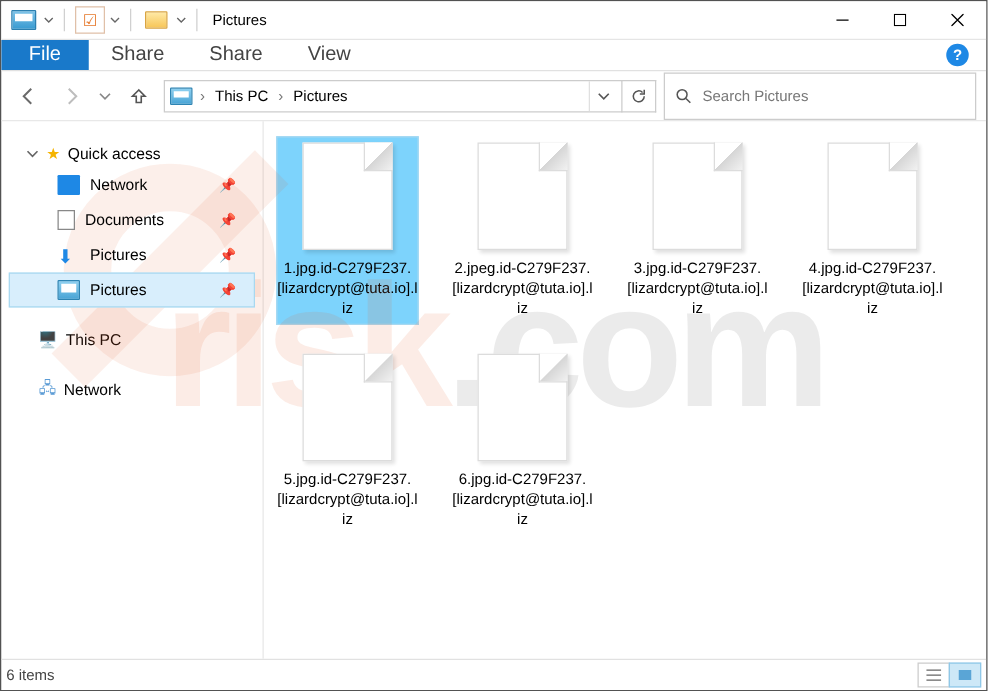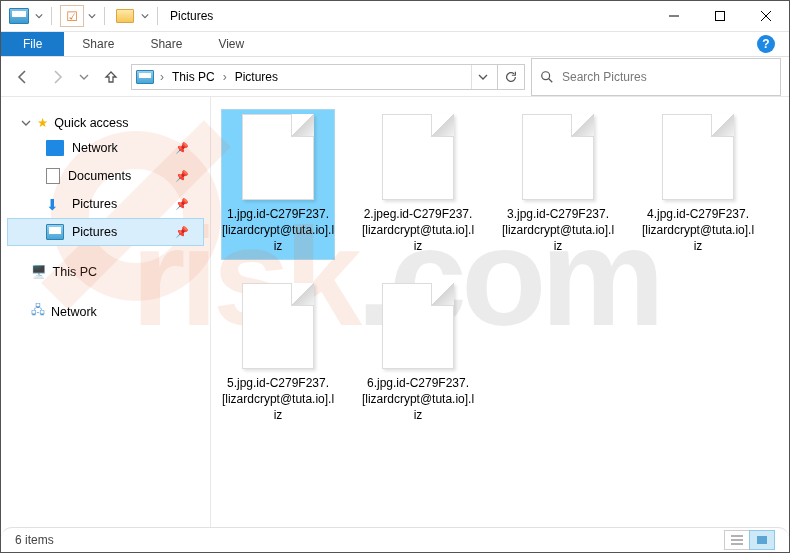--- a/index.html
+++ b/index.html
@@ -15,21 +15,21 @@
 .titlebar .sep { width: 1px; height: 18px; background: #d0d0d0; margin: 0 6px; }
 .titlebar .title { font-size: 12px; color: #000; margin-left: 4px; }
 .titlebar .spacer { flex: 1; }
 .win-controls { display: flex; height: 100%; }
 .win-btn { width: 46px; height: 100%; display: flex; align-items: center; justify-content: center; color: #000; }
 .win-btn svg { width: 10px; height: 10px; }
 .chev-dn { width: 8px; height: 8px; margin-left: 2px; }
 
 
 .ribbon { height: 25px; display: flex; align-items: stretch; border-bottom: 1px solid #e1e1e1; }
-.ribbon .tab { padding: 0 18px; font-size: 12px; display: flex; align-items: center; color: #444; }
+.ribbon .tab { padding: 0 18px; font-size: 16px; display: flex; align-items: center; color: #444; }
 .ribbon .tab.file { background: #1979ca; color: #fff; padding: 0 22px; }
 .ribbon .help-btn { margin-left: auto; margin-right: 14px; display: flex; align-items: center; }
 .help-circle { width: 18px; height: 18px; border-radius: 50%; background: #1e88e5; color: #fff; font-size: 12px; font-weight: bold; display: flex; align-items: center; justify-content: center; }
 
 
 .navbar { height: 40px; display: flex; align-items: center; padding: 0 8px; gap: 6px; border-bottom: 1px solid #e8e8e8; }
 .nav-btn { width: 28px; height: 28px; display: flex; align-items: center; justify-content: center; color: #7a7a7a; }
 .nav-btn.enabled { color: #555; }
 .addr { flex: 1; height: 26px; border: 1px solid #cccccc; display: flex; align-items: center; padding: 0 4px; gap: 4px; font-size: 12px; }
 .addr .pic-icon-sm { width: 18px; height: 14px; background: linear-gradient(#8ed0f0, #4aa5d6); border: 1px solid #2d84b3; border-radius: 1px; position: relative; flex-shrink: 0; }
@@ -64,21 +64,21 @@
 
 .content { flex: 1; padding: 12px 10px; overflow: auto; }
 .file-grid { display: flex; flex-wrap: wrap; gap: 18px 26px; align-content: flex-start; }
 .file-item { width: 114px; display: flex; flex-direction: column; align-items: center; text-align: center; padding: 4px; border: 1px solid transparent; }
 .file-item.selected { background: #7dd3fc; border: 1px solid #a8d8f0; }
 .file-thumb { width: 72px; height: 86px; background: #fff; border: 1px solid #dcdcdc; box-shadow: 2px 2px 3px rgba(0,0,0,0.12); position: relative; margin-bottom: 6px; }
 .file-thumb::before { content: ""; position: absolute; right: -1px; top: -1px; width: 22px; height: 22px; background: linear-gradient(135deg, #fff 0%, #fff 49%, #d6d6d6 50%, #f2f2f2 100%); border-left: 1px solid #dcdcdc; border-bottom: 1px solid #dcdcdc; }
 .file-name { font-size: 12px; line-height: 1.35; word-wrap: break-word; max-width: 114px; color: #000; }
 
 
-.statusbar { height: 25px; border-top: 1px solid #e1e1e1; display: flex; align-items: center; padding: 0 14px; font-size: 12px; color: #444; border-radius: 11px; }
+.statusbar { height: 25px; border-top: 1px solid #e1e1e1; display: flex; align-items: center; padding: 0 4px; font-size: 12px; color: #444; }
 .statusbar .spacer { flex: 1; }
 .view-toggle { display: flex; gap: 0; }
 .view-btn { width: 26px; height: 20px; border: 1px solid #ccc; display: flex; align-items: center; justify-content: center; margin-left: -1px; }
 .view-btn.active { background: #cde8f7; border-color: #8fc8e8; }
 
 
 .watermark { position: absolute; left: 50%; top: 50%; transform: translate(-50%, -50%); font-size: 140px; font-weight: 700; color: rgba(230, 95, 47, 0.12); white-space: nowrap; font-family: Arial, sans-serif; pointer-events: none; letter-spacing: -6px; }
 .watermark .dot { color: rgba(60,60,60,0.1); }
 .wm-circle { position:absolute; width:170px; height:170px; border:38px solid rgba(230,95,47,0.1); border-radius:50%; left:50px; top:130px; pointer-events:none;}
 .wm-line { position:absolute; width:230px; height:38px; background:rgba(230,95,47,0.1); left:20px; top:195px; transform:rotate(-45deg); pointer-events:none;}

